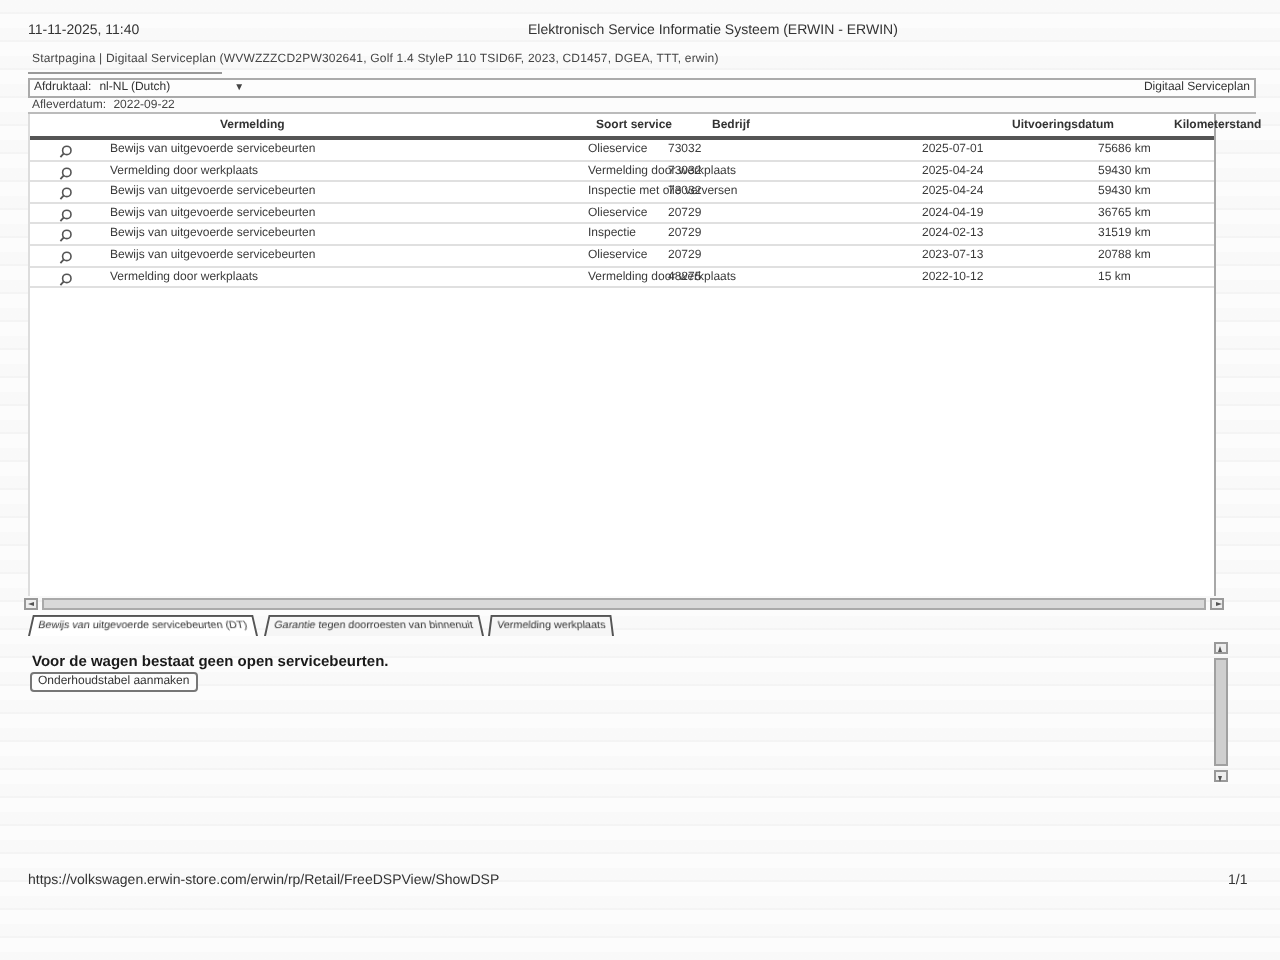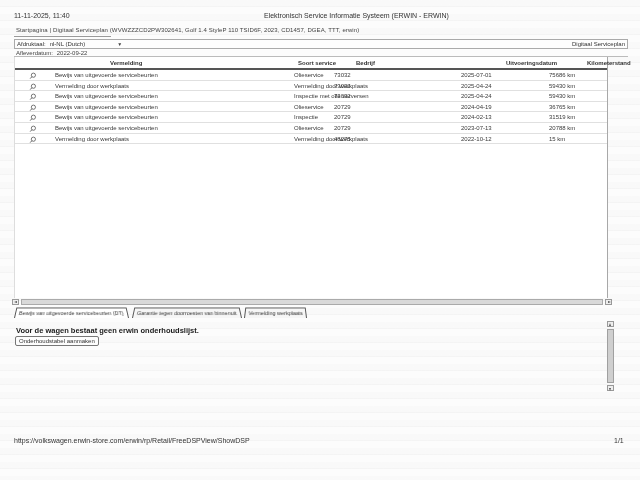--- a/index.html
+++ b/index.html
@@ -249,21 +249,21 @@
       <span class="tri tri-right"></span>
     </div>
 </div>
 
 <div class="abs tabs">
   <div class="tab t1">Bewijs van uitgevoerde servicebeurten (DT)</div>
   <div class="tab t2">Garantie tegen doorroesten van binnenuit</div>
   <div class="tab t3">Vermelding werkplaats</div>
 </div>
 
-<div class="abs maint-msg">Voor de wagen bestaat geen erwin onderhoudslijst.</div>
+<div class="abs maint-msg">Voor de wagen bestaat geen open servicebeurten.</div>
 <button class="abs create-btn">Onderhoudstabel aanmaken</button>
 
 <div class="abs vscroll">
   <div class="vs-btn up">
       <span class="tri tri-up"></span>
     </div>
   <div class="vs-thumb"></div>
   <div class="vs-btn down">
       <span class="tri tri-down"></span>
     </div>

